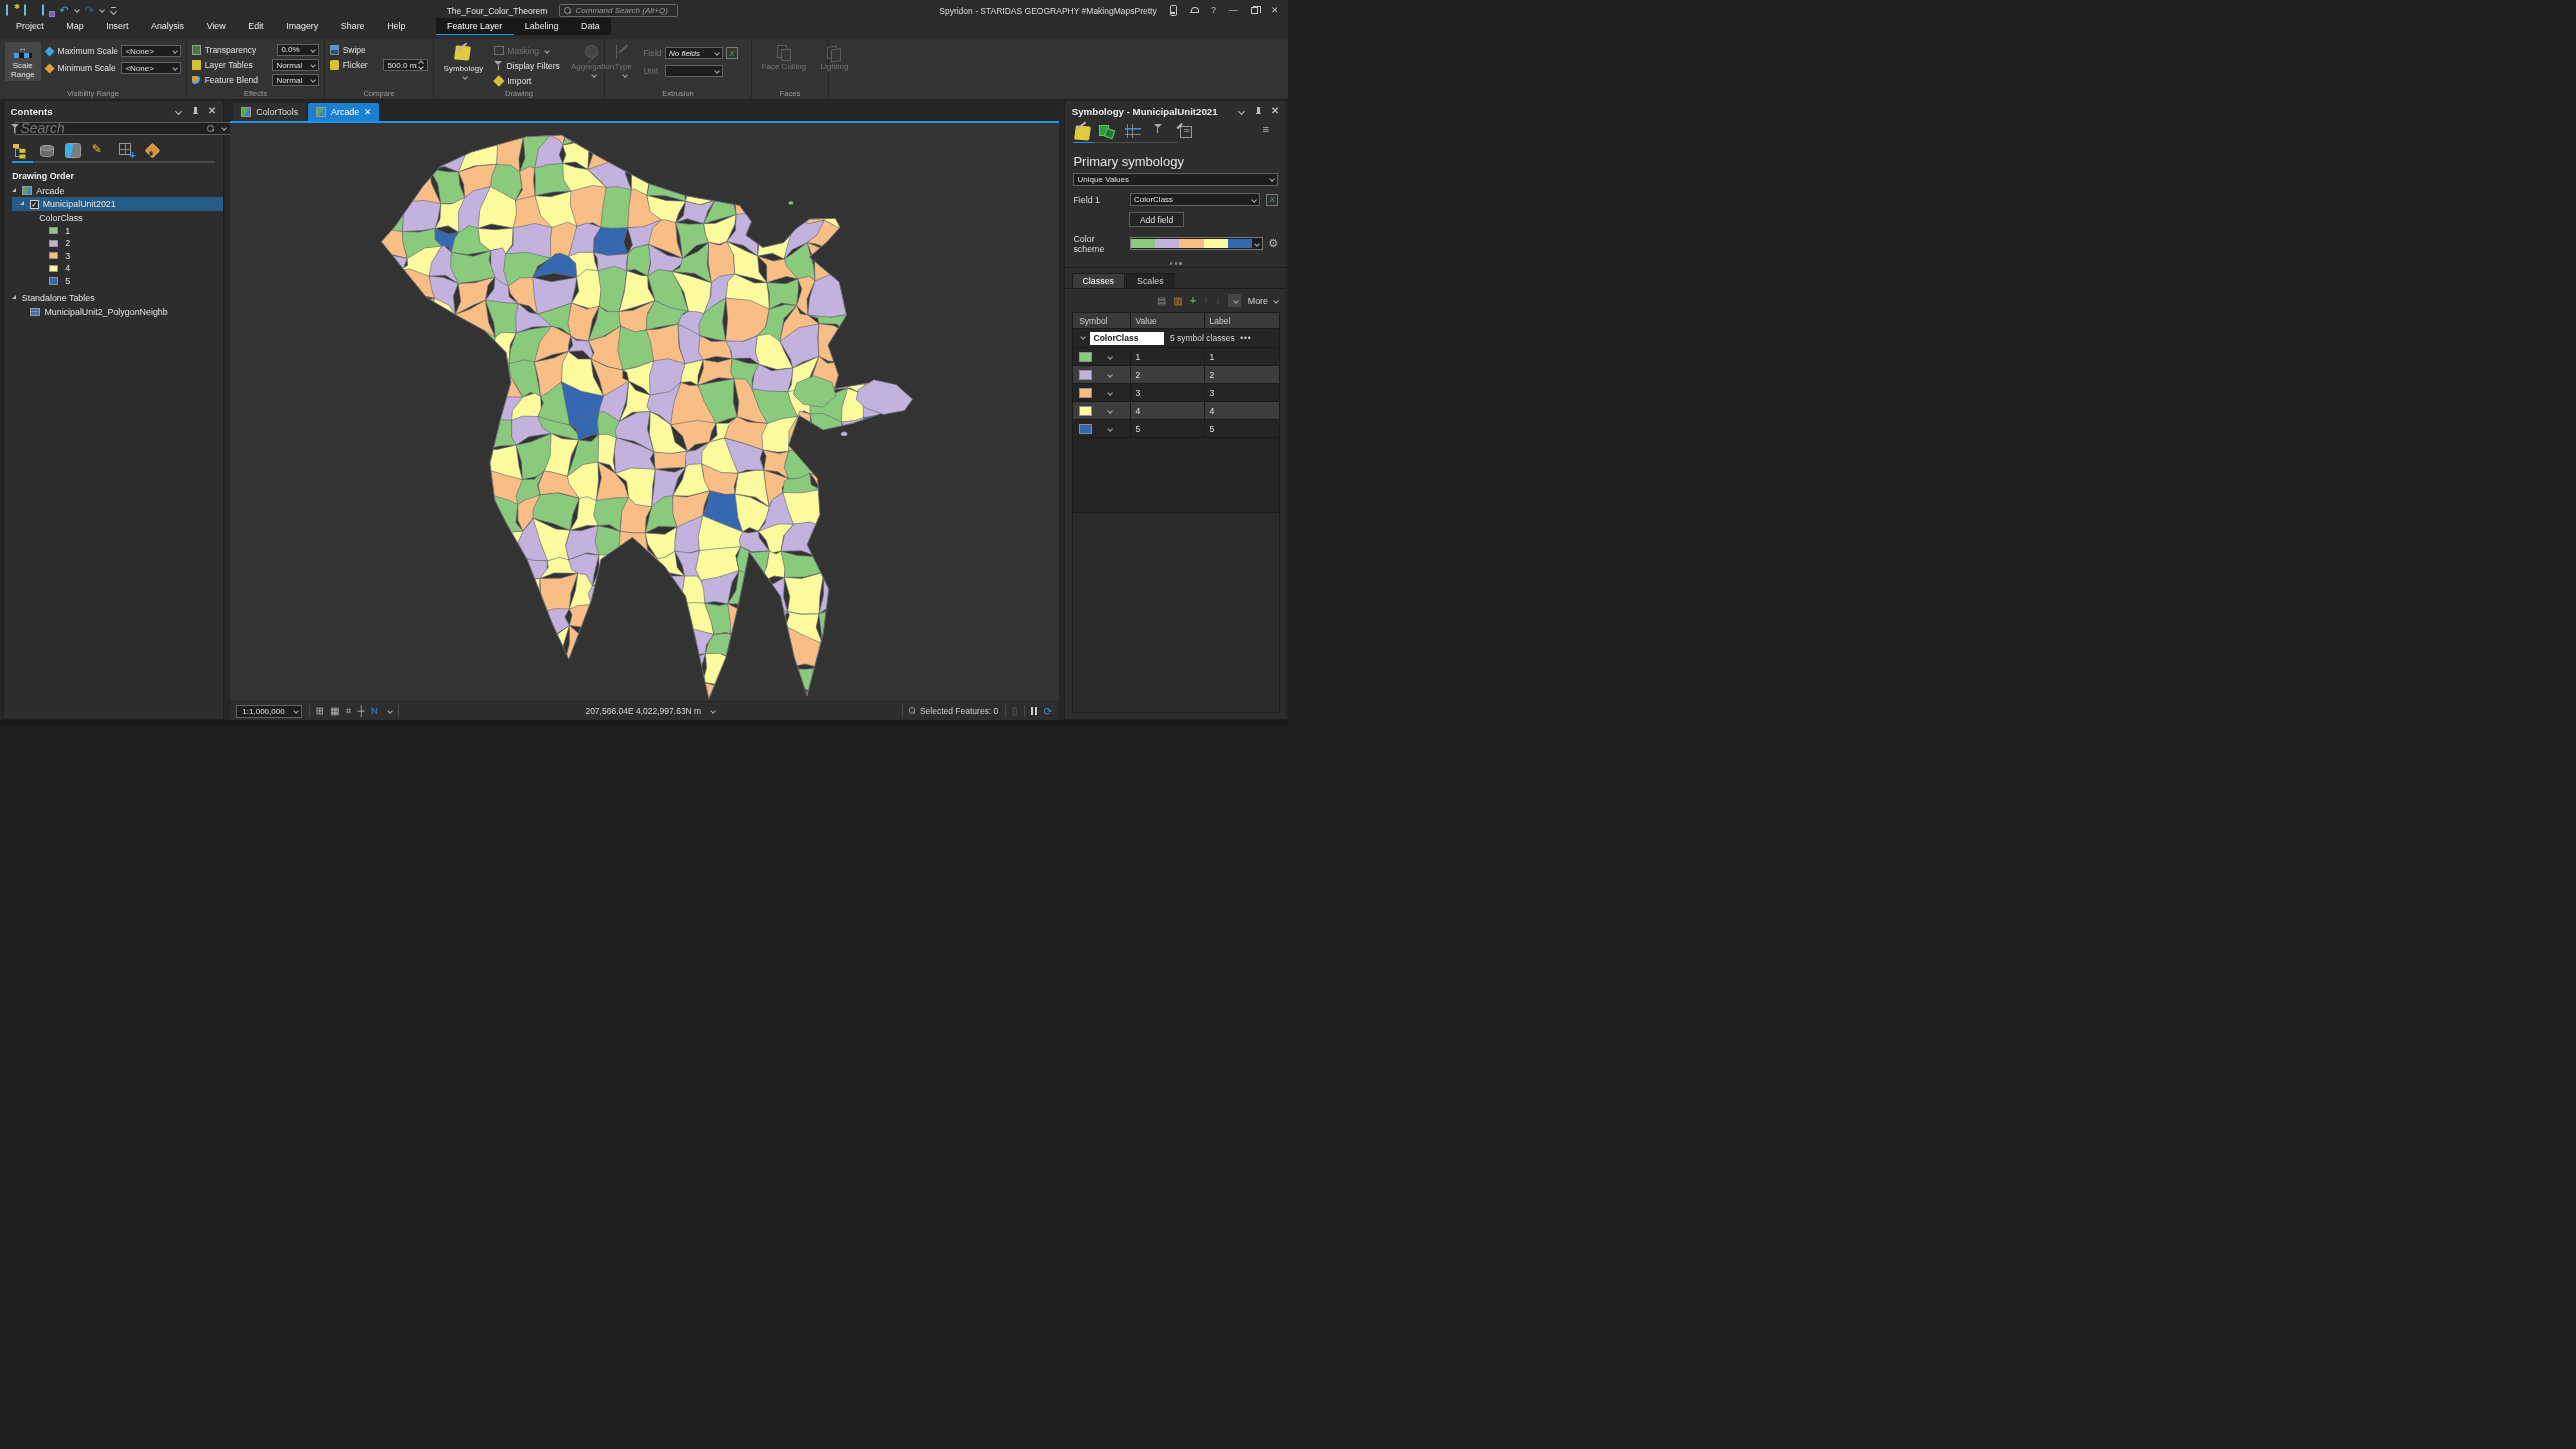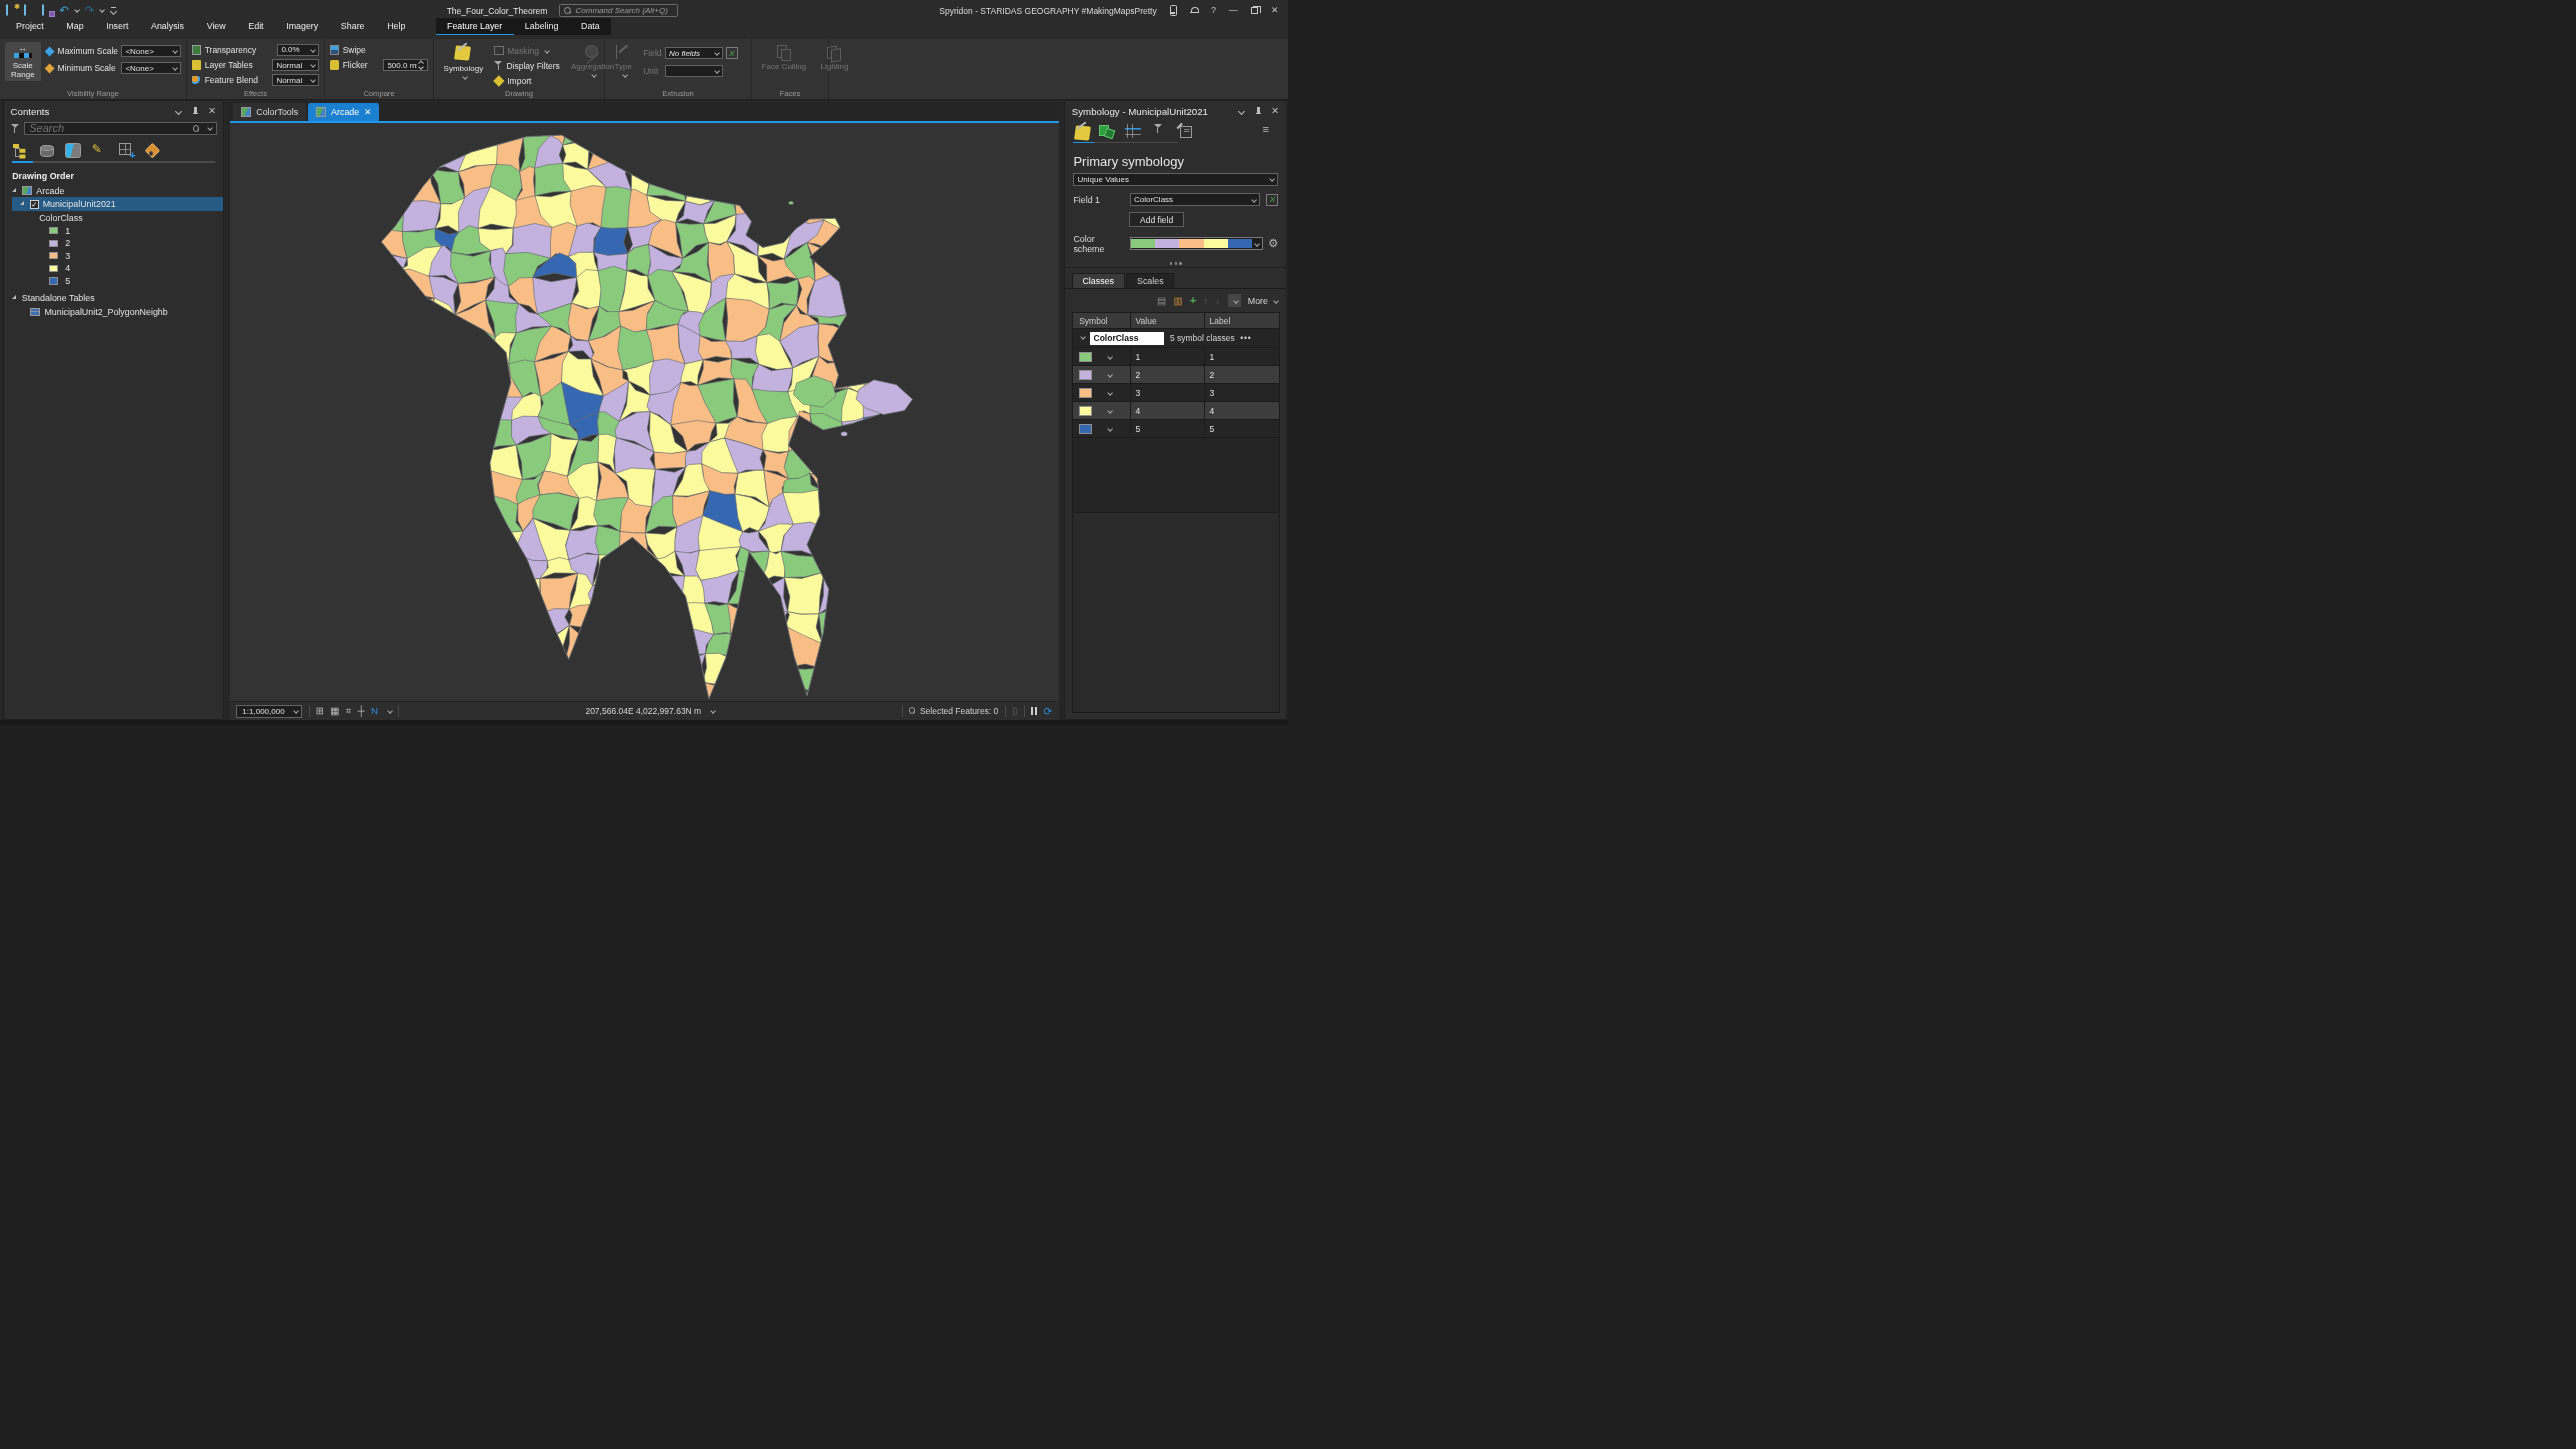--- a/index.html
+++ b/index.html
@@ -83,31 +83,31 @@
   .funnel::before{content:"";position:absolute;left:0;top:0;border-left:4px solid transparent;border-right:4px solid transparent;border-top:4.8px solid #a9a9a9;}
   .funnel::after{content:"";position:absolute;left:3.2px;top:4px;width:1.6px;height:4.8px;background:#a9a9a9;}
 
   
   .workspace{position:absolute;left:0;top:100px;right:0;bottom:4.8px;background:#262626;display:flex;}
   .panel{background:#2d2d2d;border:0.8px solid #1e1e1e;display:flex;flex-direction:column;}
   #contentsPanel{width:221px;margin-left:3.2px;}
   .vsplit{width:5.6px;}
   #mapCol{width:829px;display:flex;flex-direction:column;background:#252525;}
   #symPanel{width:223px;}
-  .phead{display:flex;align-items:center;padding:4.8px 6.4px 3.2px;font-size:9.7px;color:#ececec;}
+  .phead{display:flex;align-items:center;padding:4.8px 6.4px 3.2px;font-size:9.7px;color:#ececec;font-weight:bold;}
   .phead .sp{flex:1;}
   .hico{width:9.7px;height:9.7px;margin-left:7.2px;position:relative;color:#bdbdbd;}
   .hico.pin::before{content:"";position:absolute;left:4px;top:0.8px;width:2.4px;height:5.6px;background:#bdbdbd;}
   .hico.pin::after{content:"";position:absolute;left:2.4px;top:6.4px;width:5.6px;height:0.8px;background:#bdbdbd;box-shadow:2.4px 1.6px 0 -0.8px #bdbdbd;}
   .hico.x{font-size:9.7px;line-height:9.7px;text-align:center;}
   .hico.vchev::after{content:"";position:absolute;left:2.4px;top:2.4px;width:4px;height:4px;border-right:1px solid #bdbdbd;border-bottom:1px solid #bdbdbd;transform:rotate(45deg);}
 
   .searchrow{display:flex;align-items:center;gap:4.8px;padding:1.6px 6.4px 4.8px;}
   .searchbox{flex:1;height:13.7px;background:#202020;border:0.8px solid #5d5d5d;display:flex;align-items:center;padding:0 4px;gap:4.8px;}
-  .searchbox input{flex:1;background:transparent;border:none;outline:none;color:#cfcfcf;font-size:11px;font-style:italic;padding:0;}
+  .searchbox input{flex:1;background:transparent;border:none;outline:none;color:#cfcfcf;font-size:14px;font-style:italic;padding:0;}
   .ctab-row{display:flex;align-items:center;gap:10.5px;padding:3.2px 8px 0;}
   .ctab{width:16px;height:14.5px;position:relative;}
   .ctab-underline{height:1.6px;margin:3.2px 8px 0;background:#4a4a4a;position:relative;}
   .ctab-underline::before{content:"";position:absolute;left:0;top:0;width:21px;height:1.6px;background:#1e96ea;}
   
   .ico-tree{position:relative;}
   .ico-tree::before{content:"";position:absolute;left:0.8px;top:0.8px;width:6.4px;height:4px;background:#d9c13a;box-shadow:6.4px 4.8px 0 0 #d9c13a,6.4px 10.5px 0 0 #d9c13a;}
   .ico-tree::after{content:"";position:absolute;left:2.4px;top:4.8px;width:4.8px;height:7.2px;border-left:0.8px solid #9a9a9a;border-bottom:0.8px solid #9a9a9a;border-top:0.8px solid #9a9a9a;}
   .ico-cyl{position:relative;}
   .ico-cyl::before{content:"";position:absolute;left:1.6px;top:1.6px;width:11.3px;height:9.7px;background:#6a6a6a;border:0.8px solid #9a9a9a;border-radius:5.6px/3.2px;}

